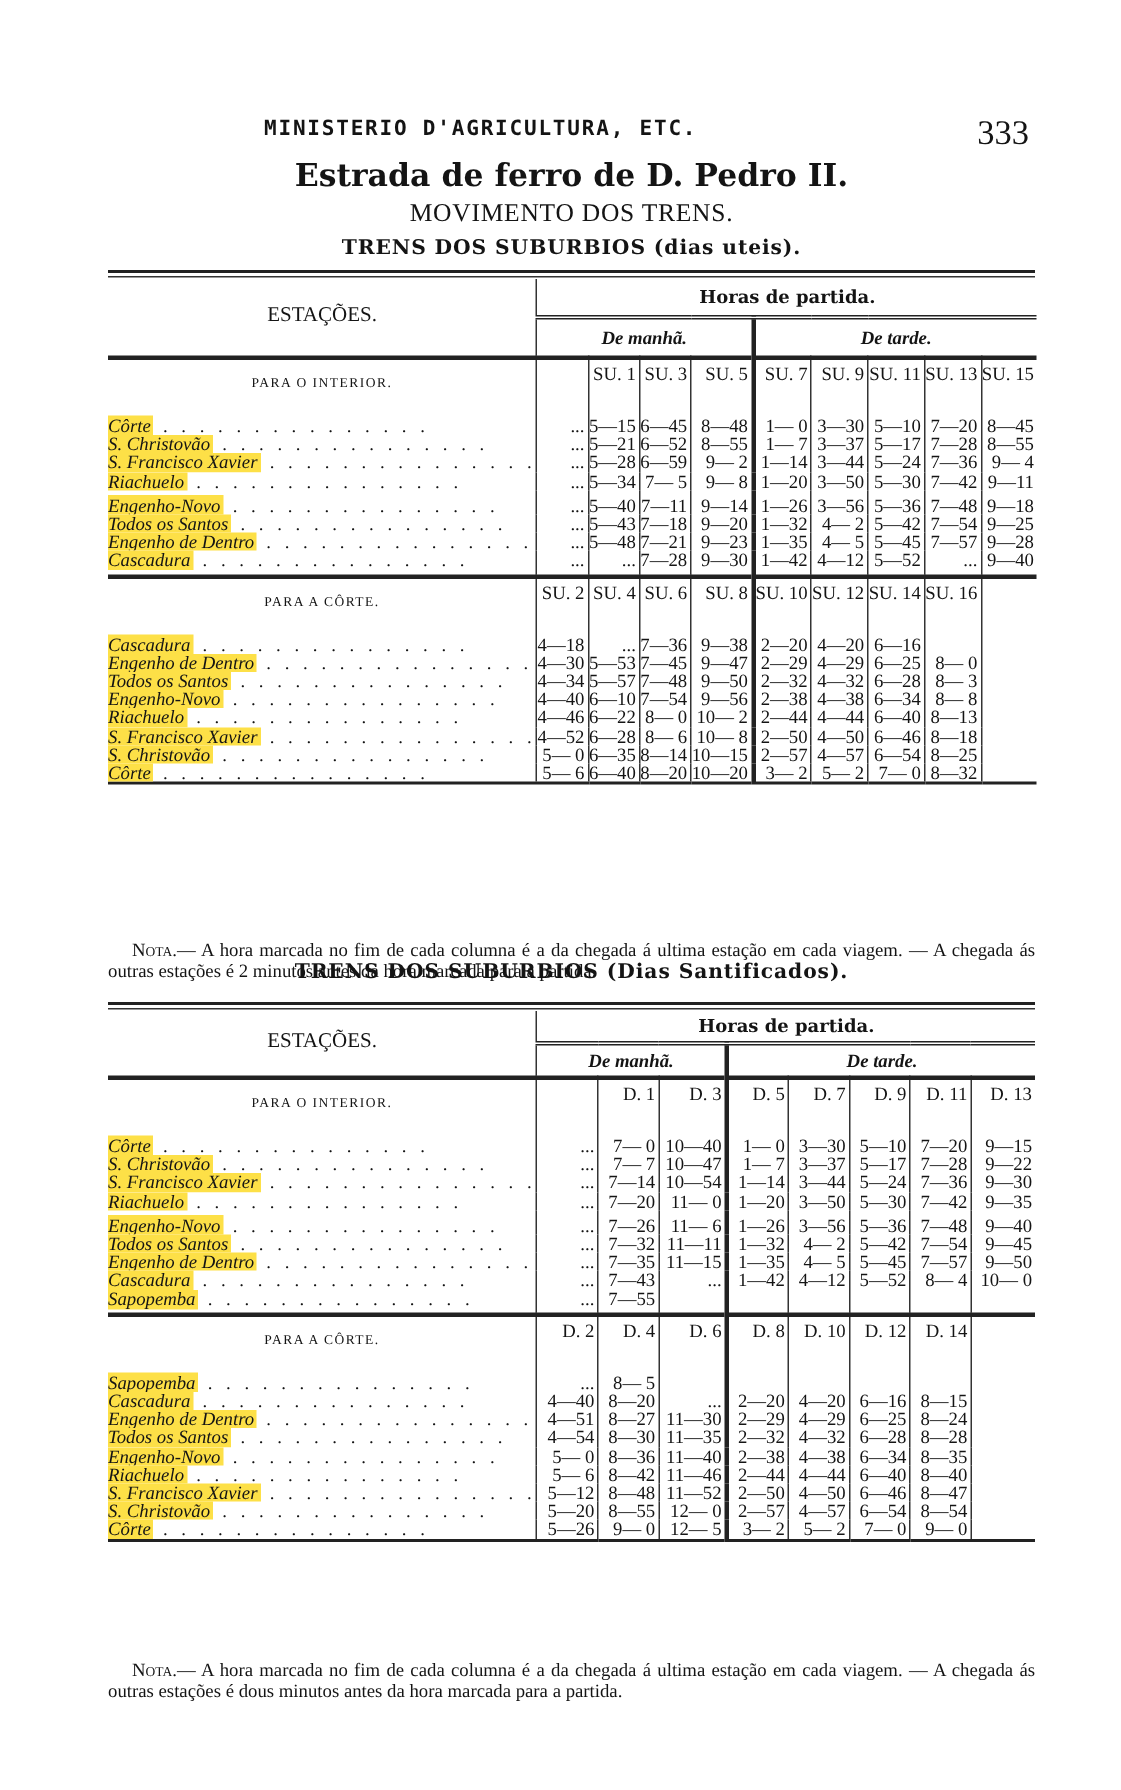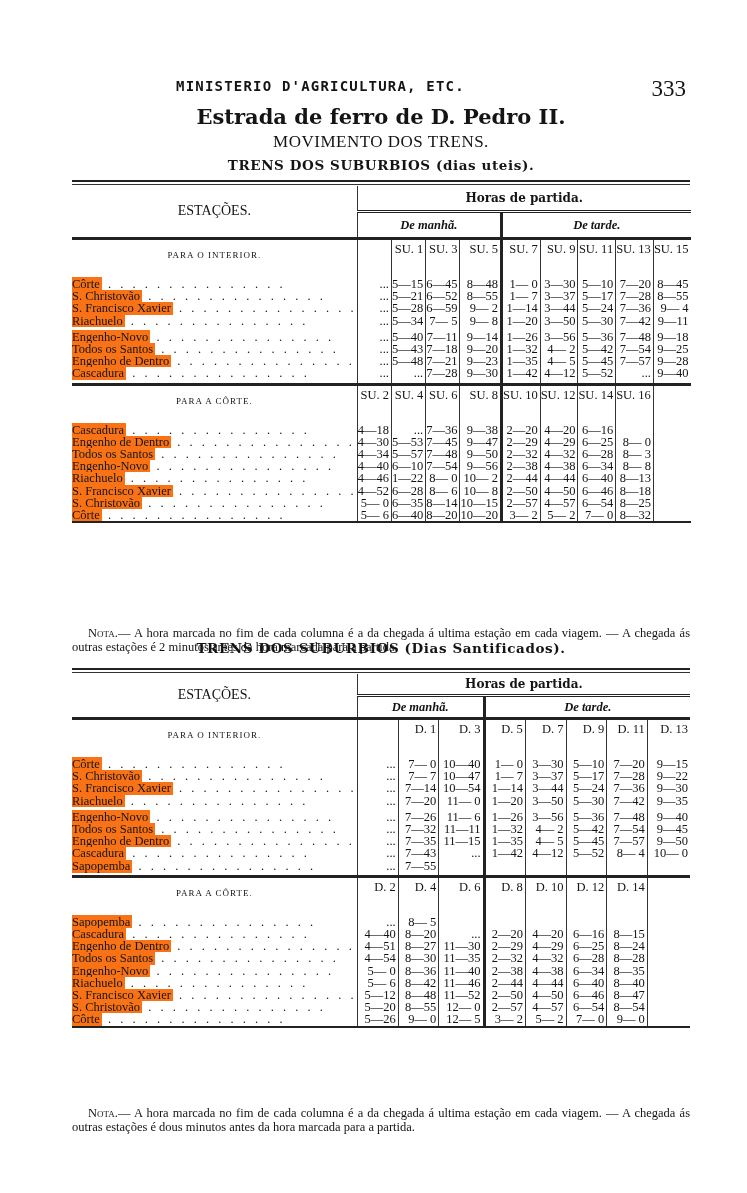--- a/index.html
+++ b/index.html
@@ -39,21 +39,21 @@
     position: absolute; left: 0; border-collapse: collapse;
     font-family: "Liberation Serif", serif; font-size: 12.5px;
   }
   table.timetable td, table.timetable th { padding: 0; line-height: 12.2px; }
   .hdr-estacoes { font-size: 14px; text-align: center; font-weight: normal; }
   .hdr-horas { text-align: center; font-family: "DejaVu Serif", serif; font-weight: bold; font-size: 12px; }
   .hdr-period { text-align: center; font-style: italic; font-size: 12.5px; }
   .hdr-dir { text-align: center; font-size: 9px; letter-spacing: 1px; font-variant: small-caps; }
   .col-hdr { text-align: right; padding-right: 2px !important; font-size: 12.5px; white-space: nowrap; }
   .station { text-align: left; white-space: nowrap; overflow: hidden; }
-  .station span.name { background: #f97316; padding-right: 2px; }
+  .station span.name { background: #fde047; padding-right: 2px; font-style: italic; }
   .cell { text-align: right; padding-right: 2px !important; white-space: nowrap; }
   .vl { border-left: 1px solid #333; }
   .vl2 { border-left: 3px solid #222; }
   .bt2 { border-top: 3px solid #222; }
   .bb1 { border-bottom: 1px solid #444; }
   .dots { letter-spacing: 3px; }
   .note {
     position: absolute; left: 0; width: 618px; font-family: "Liberation Serif", serif;
     font-size: 12.5px; line-height: 14px; text-align: justify;
   }
@@ -264,21 +264,21 @@
           <td class="cell vl">9—56</td>
           <td class="cell vl2">2—38</td>
           <td class="cell vl">4—38</td>
           <td class="cell vl">6—34</td>
           <td class="cell vl">8— 8</td>
           <td class="cell vl"></td>
         </tr>
         <tr>
           <td class="station"><span class="name">Riachuelo</span><span class="dots"> . . . . . . . . . . . . . . .</span></td>
           <td class="cell vl">4—46</td>
-          <td class="cell vl">1—22</td>
+          <td class="cell vl">6—22</td>
           <td class="cell vl">8— 0</td>
           <td class="cell vl">10— 2</td>
           <td class="cell vl2">2—44</td>
           <td class="cell vl">4—44</td>
           <td class="cell vl">6—40</td>
           <td class="cell vl">8—13</td>
           <td class="cell vl"></td>
         </tr>
         <tr>
           <td class="station"><span class="name">S. Francisco Xavier</span><span class="dots"> . . . . . . . . . . . . . . .</span></td>

